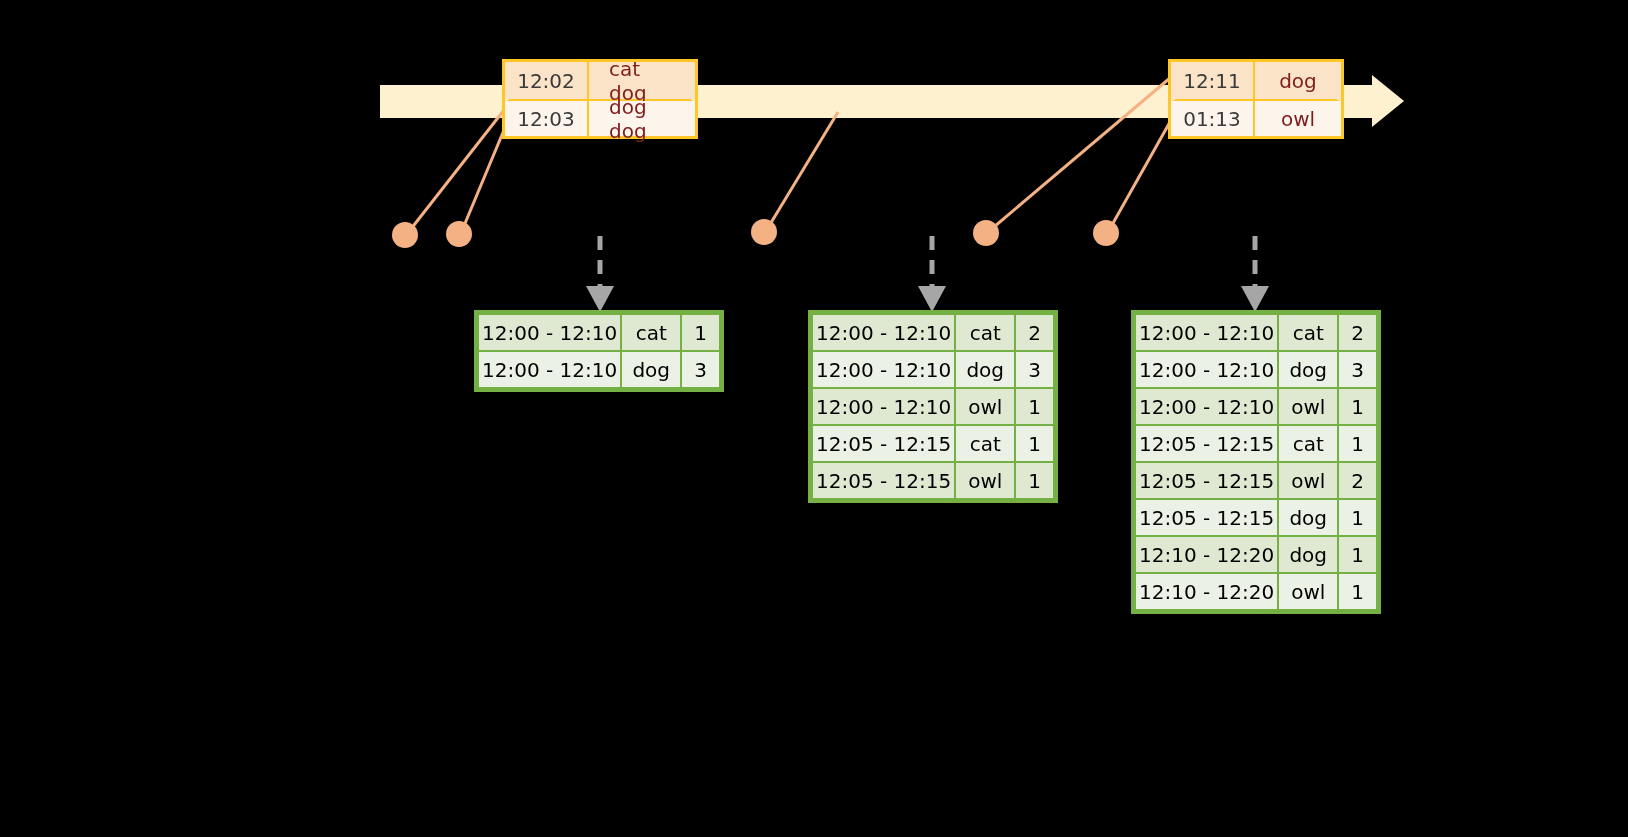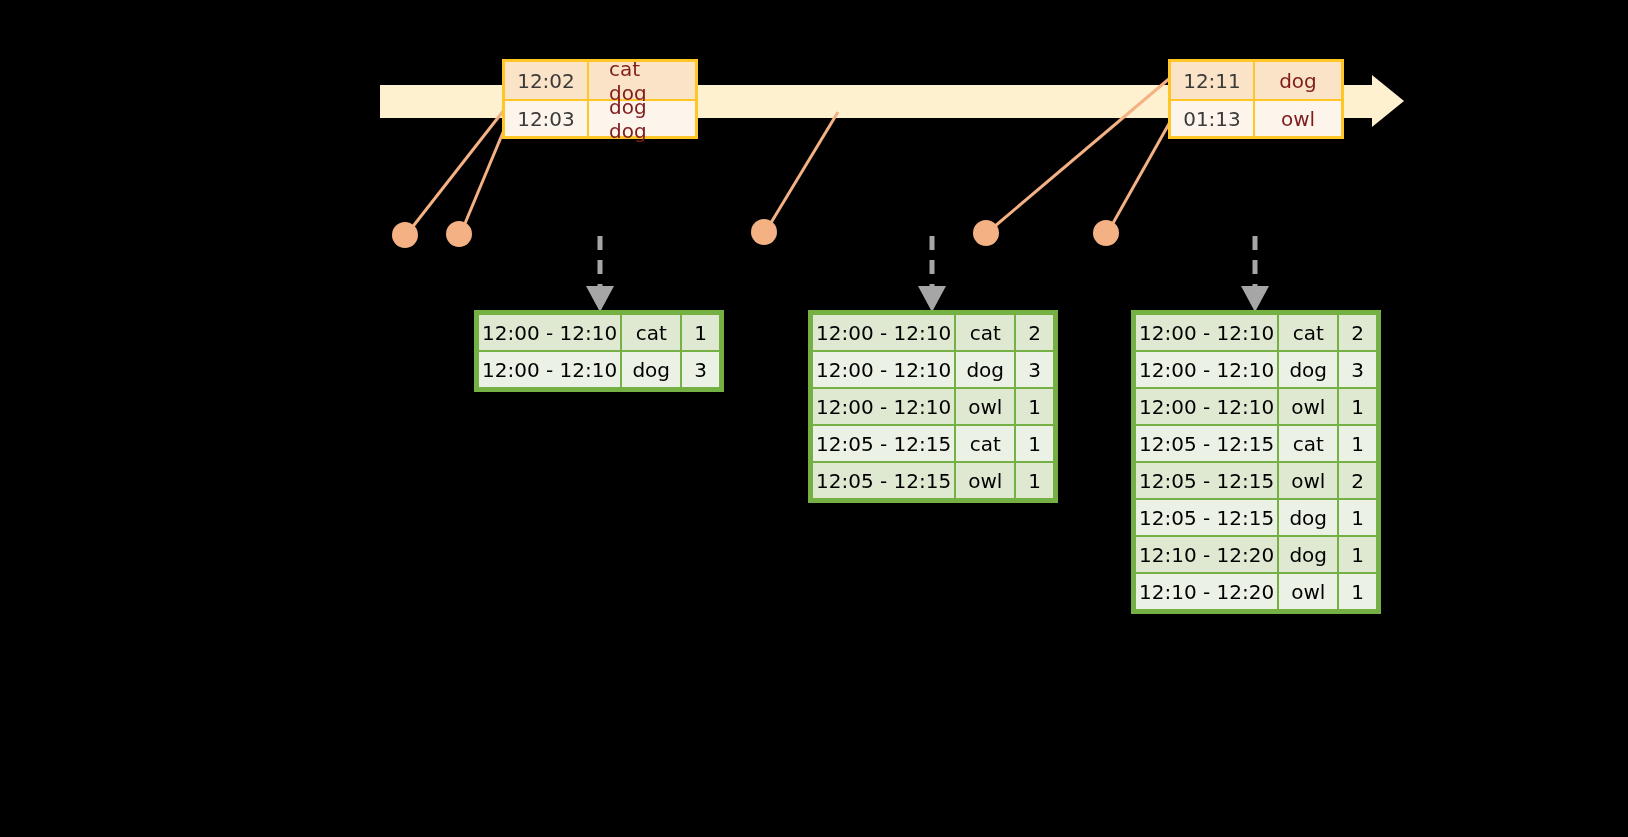--- a/index.html
+++ b/index.html
@@ -48,20 +48,21 @@
     box-sizing: border-box;
     background: #fdeedb;
   }
   .event-row {
     display: flex;
     height: 37px;
     box-sizing: border-box;
   }
   .event-row + .event-row {
     border-top: 2px solid #ffc627;
+    border-radius: 6px;
   }
   .event-row.alt .ev-time,
   .event-row.alt .ev-val {
     background: #fdf5ec;
   }
   .ev-time {
     width: 84px;
     background: #fbe3c7;
     border-right: 2px solid #ffc627;
     display: flex;

